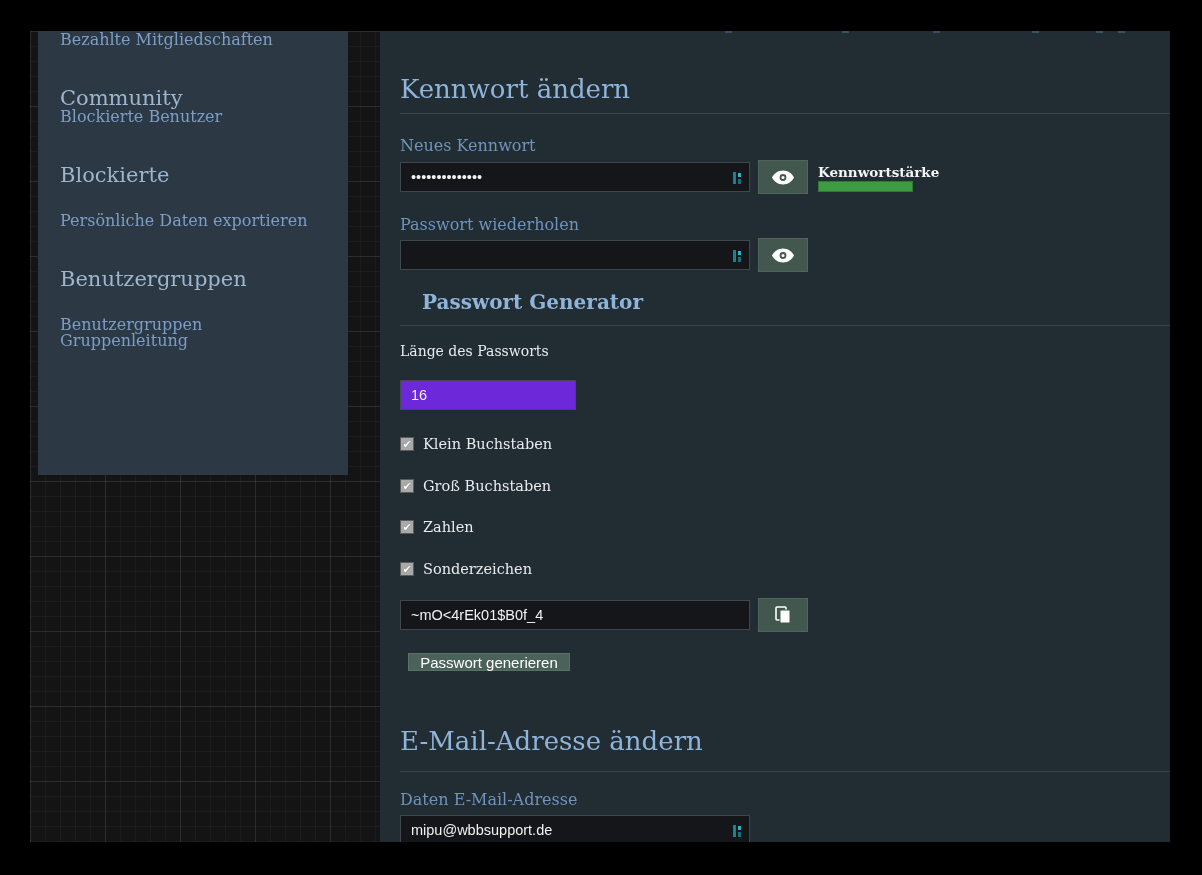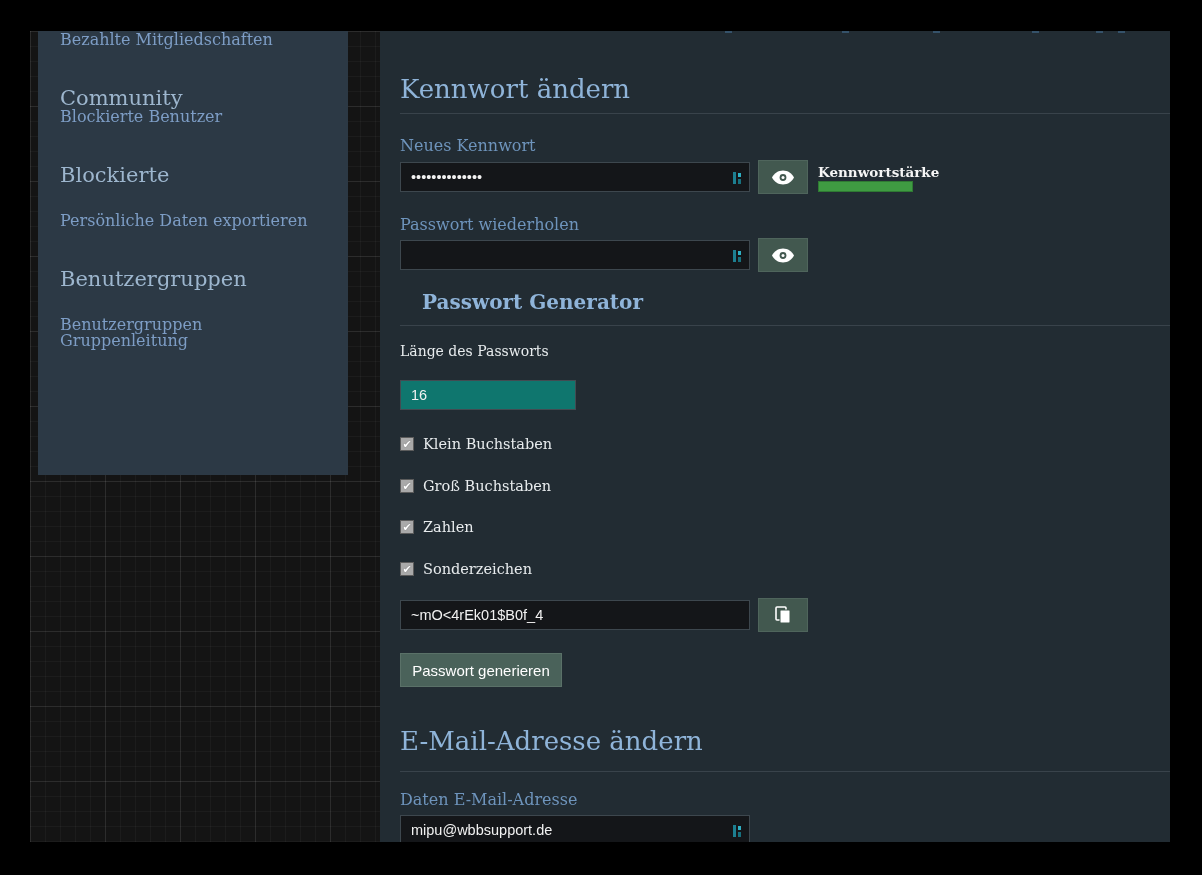--- a/index.html
+++ b/index.html
@@ -50,21 +50,21 @@
     background:#141619; border:1px solid #3d474e;
   }
   .tf input {
     width:100%; height:100%; background:transparent; border:none; outline:none;
     color:#f2f2f2; font-family:"Liberation Sans", sans-serif; font-size:14.5px;
     padding:0 26px 0 10px;
   }
   .tf .pm-icon { position:absolute; right:6px; top:8px; }
 
   .tf-num { position:absolute; left:20px; width:176px; height:30px;
-    background:#0f766e; border:1px solid #434b52; }
+    background:#6d28d9; border:1px solid #434b52; }
   .tf-num input { width:100%; height:100%; background:transparent; border:none; outline:none;
     color:#f2f2f2; font-family:"Liberation Sans", sans-serif; font-size:14.5px; padding:0 10px; }
 
   .sq-btn {
     position:absolute; left:378px; width:50px; height:34px;
     background:#42584f; border:1px solid #4f655c;
     display:flex; align-items:center; justify-content:center; cursor:pointer;
   }
 
   .strength-label { position:absolute; left:438px; color:#f5f5f5; font-size:13.5px; font-weight:bold; }
@@ -74,21 +74,21 @@
   .cb-row { position:absolute; left:20px; display:flex; align-items:center; cursor:pointer; }
   .checkbox {
     width:14px; height:14px; background:#a9a9a9; border:1px solid #5c5c5c;
     display:inline-flex; align-items:center; justify-content:center;
     font-family:"Liberation Sans", sans-serif;
   }
   .checkbox::after { content:"✔"; color:#fff; font-size:11px; line-height:1; text-shadow:0 0 1px #555; }
   .cb-row .cb-label { margin-left:9px; color:#e8ecee; font-size:14.5px; }
 
   .gen-btn {
-    position:absolute; left:20px; width:162px; height:34px;
+    position:absolute; left:28px; width:162px; height:18px;
     background:#4a625a; border:1px solid #5a7168; color:#fff;
     font-family:"Liberation Sans", sans-serif; font-size:15px; cursor:pointer;
   }
 </style>
 </head>
 <body>
 
 <div class="stage">
 
   <div class="backdrop"></div>

